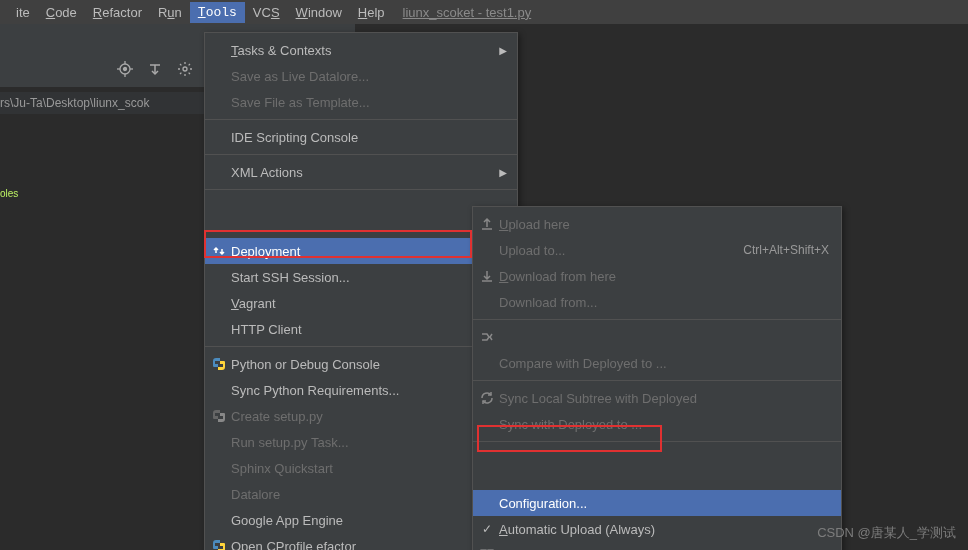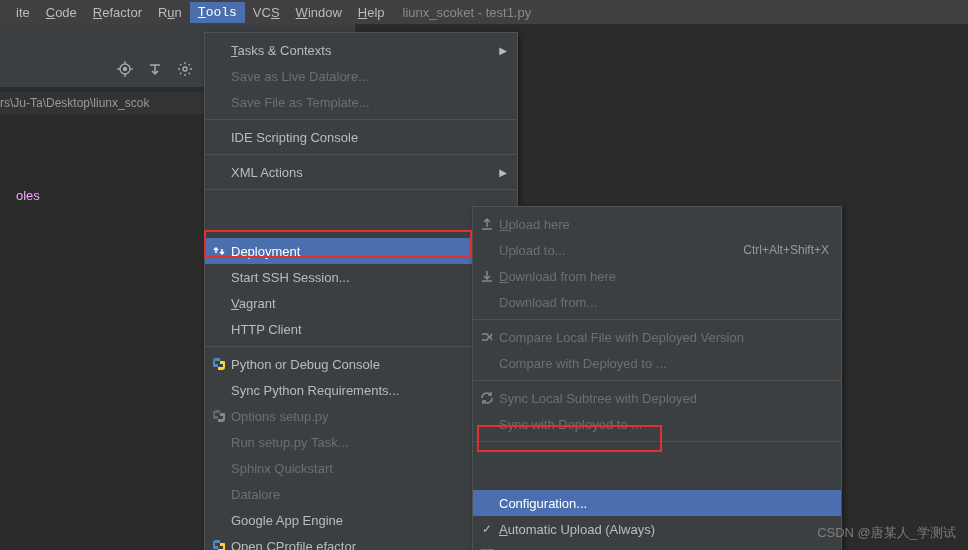--- a/index.html
+++ b/index.html
@@ -25,20 +25,21 @@
     color: #bbbbbb;
     cursor: default;
     font-size: 13px;
   }
   .menubar-item .mn { text-decoration: underline; }
   .menubar-item.active { background: #4b6eaf; color: #fff; font-family: Liberation Mono, monospace; }
   .window-title {
     color: #8a8a8a;
     margin-left: 10px;
     font-size: 13px;
+    text-decoration: underline;
   }
   .toolbar {
     height: 64px;
     background: #3c3f41;
     border-bottom: 1px solid #2b2b2b;
     position: relative;
   }
   .toolbar-icons {
     position: absolute;
     top: 36px;
@@ -77,23 +78,22 @@
     top: 100px;
     left: 120px;
     color: #a9b7c6;
     font-family: "Consolas","Courier New",monospace;
     font-size: 14px;
   }
   .side-label {
     position: absolute;
     top: 188px;
     left: 0px;
-    color: #f0abfc;
-    font-size: 13px;
-    padding-left: 16px;
+    color: #bef264;
+    font-size: 10px;
   }
   .menu-dropdown {
     position: absolute;
     top: 32px;
     left: 204px;
     width: 314px;
     background: #3c3f41;
     border: 1px solid #515151;
     box-shadow: 2px 2px 6px rgba(0,0,0,0.4);
     padding: 4px 0;
@@ -261,21 +261,21 @@
     <div class="menu-item">
       <span>Sync Python Requirements...</span>
     </div>
     <div class="menu-item disabled">
       <span class="micon">
         <svg viewBox="0 0 16 16">
           <path fill="#666" d="M5 2h4v3H4v3h3v3H3c-1 0-1-1-1-1V5c0-2 1-3 3-3z"></path>
           <path fill="#888" d="M11 14H7v-3h5V8H9V5h4c1 0 1 1 1 1v5c0 2-1 3-3 3z"></path>
         </svg>
       </span>
-      <span>Options setup.py</span>
+      <span>Create setup.py</span>
     </div>
     <div class="menu-item disabled">
       <span>Run setup.py Task...</span>
     </div>
     <div class="menu-item disabled">
       <span>Sphinx Quickstart</span>
     </div>
     <div class="menu-item disabled">
       <span>Datalore</span>
       <span class="arrow">▶</span>
@@ -319,21 +319,20 @@
     <div class="menu-item disabled">
       <span>Download from...</span>
     </div>
     <div class="menu-sep"></div>
     <div class="menu-item disabled">
       <span class="micon">
         <svg viewBox="0 0 16 16" stroke="#888" fill="none" stroke-width="1.5">
           <path d="M3 5h5l2 3-2 3H3M13 5l-2 3 2 3"></path>
         </svg>
       </span>
-      <span>Compare Local File with Deployed Version</span>
     </div>
     <div class="menu-item disabled">
       <span>Compare with Deployed to ...</span>
     </div>
     <div class="menu-sep"></div>
     <div class="menu-item disabled">
       <span class="micon">
         <svg viewBox="0 0 16 16" stroke="#888" fill="none" stroke-width="1.5">
           <path d="M3 8a5 5 0 0 1 9-3M13 8a5 5 0 0 1-9 3"></path>
           <path d="M12 2v3h-3M4 14v-3h3"></path>

